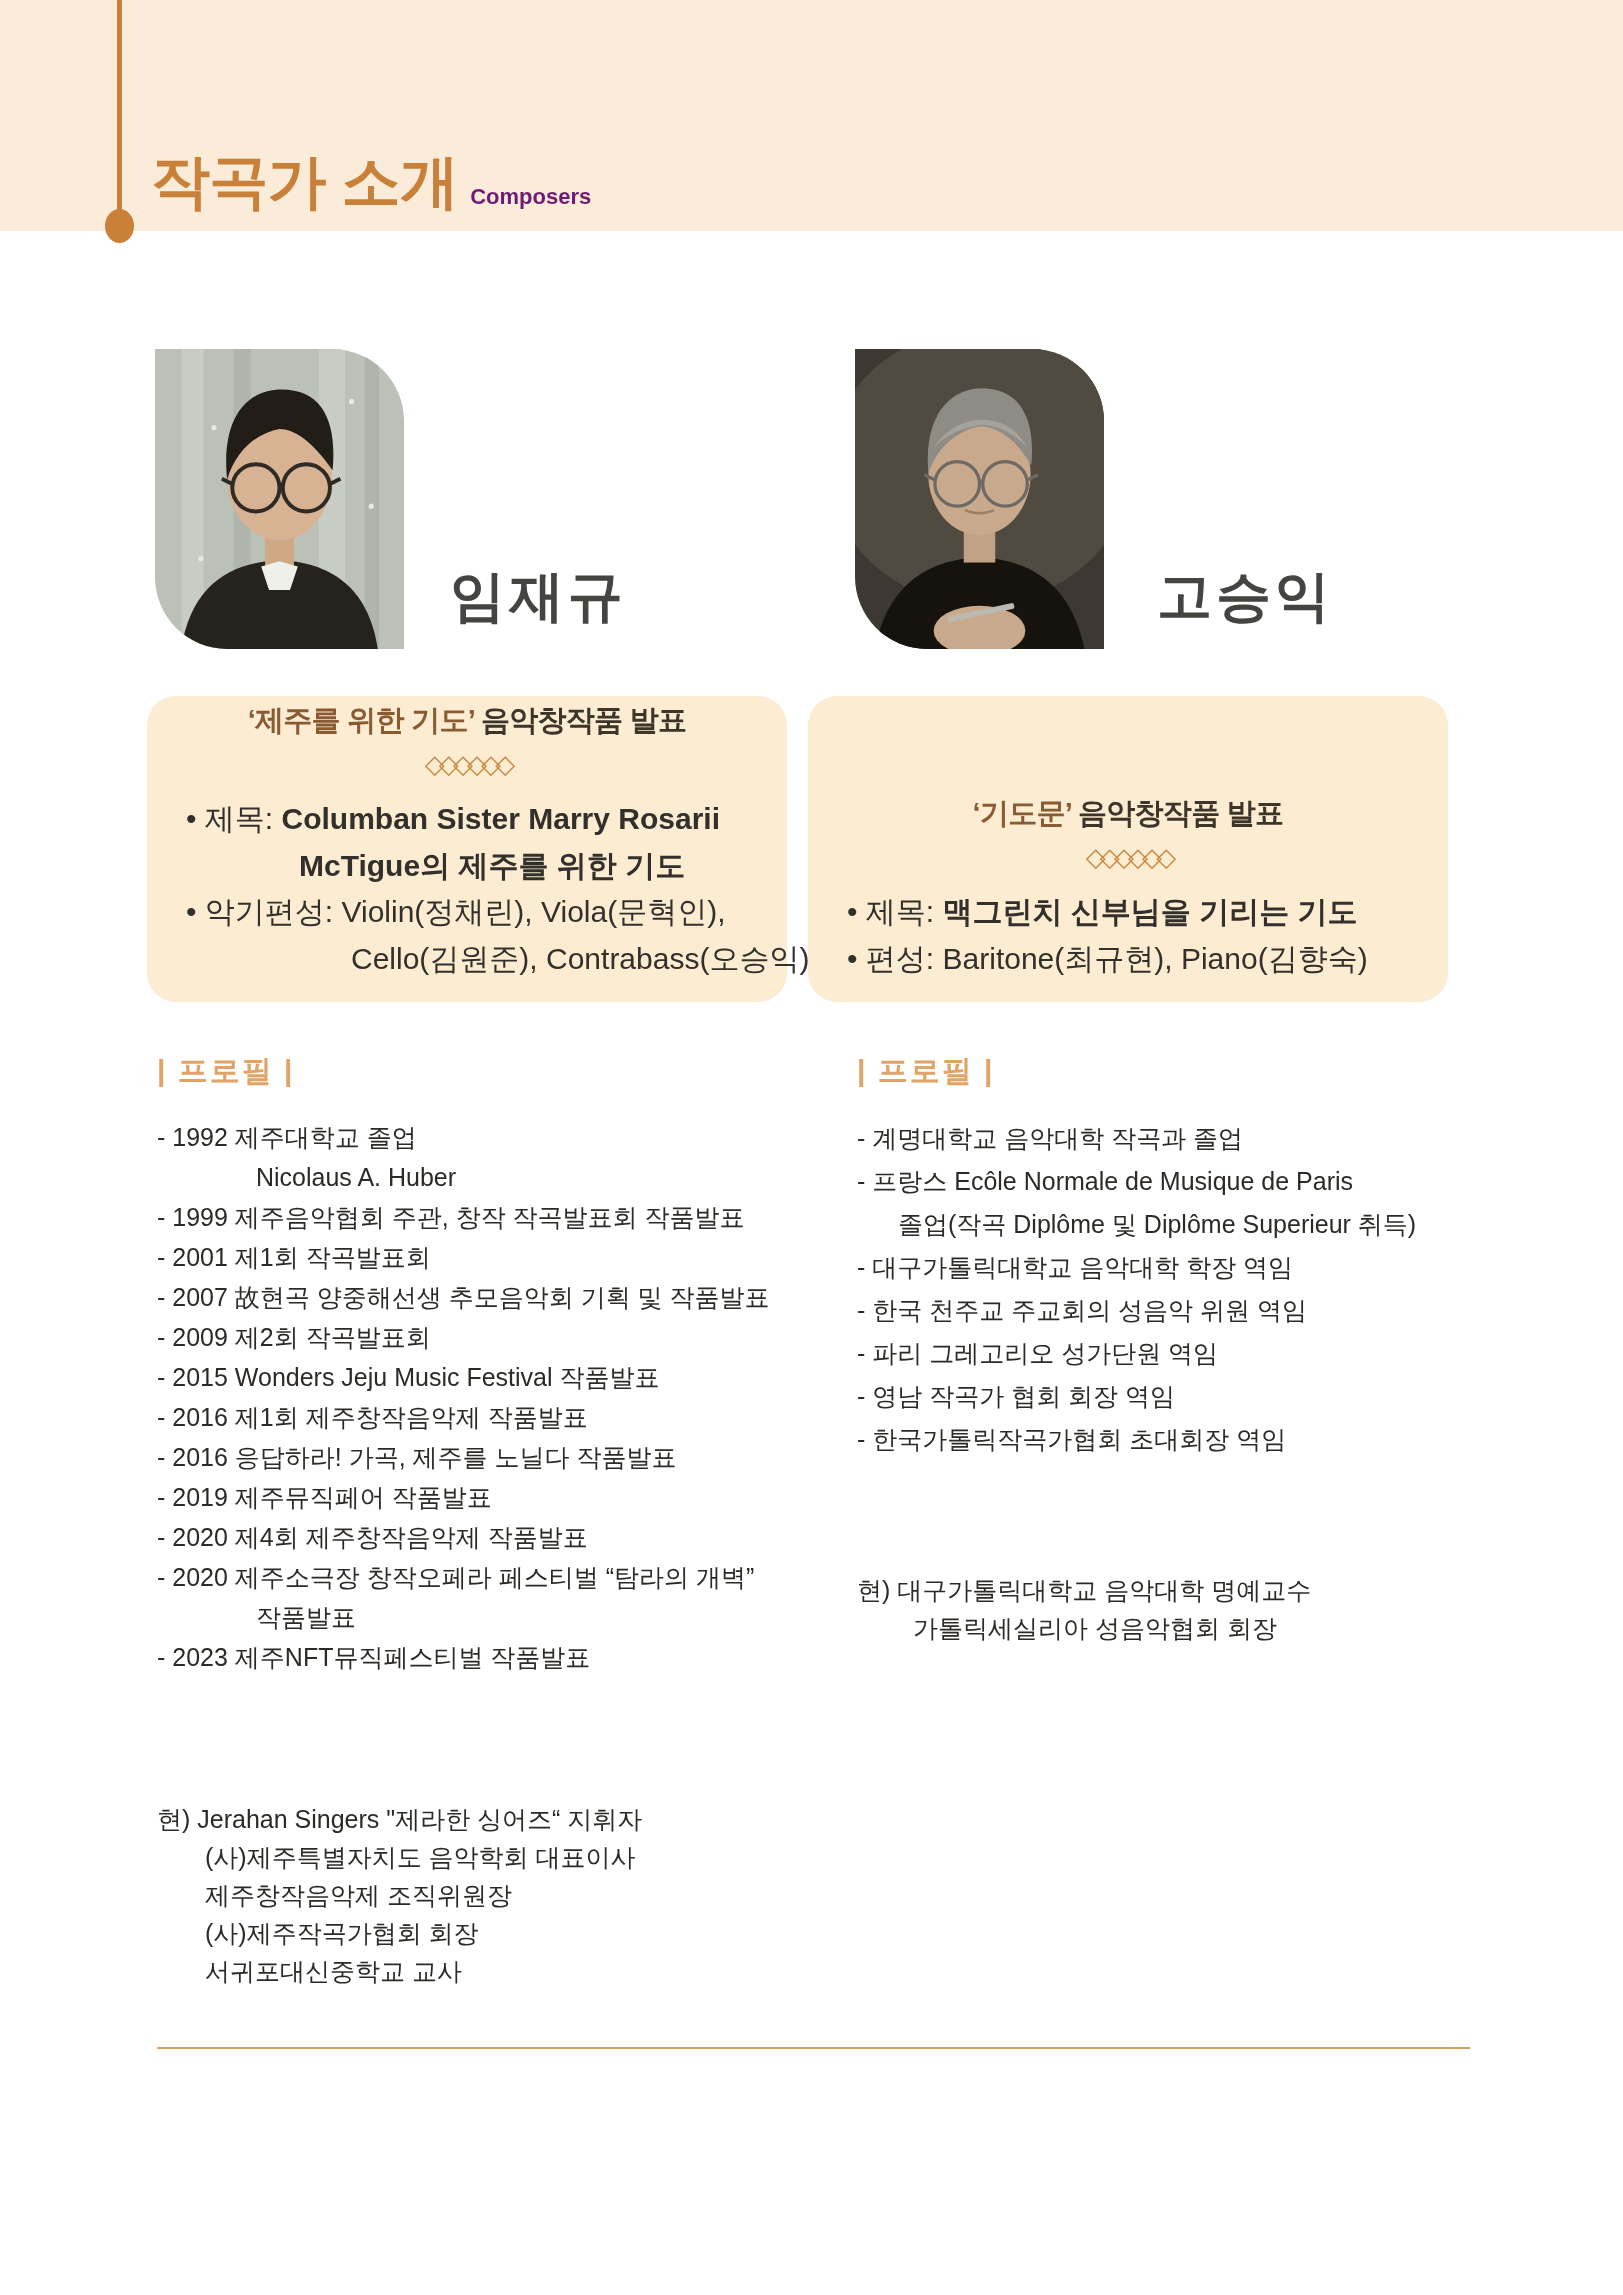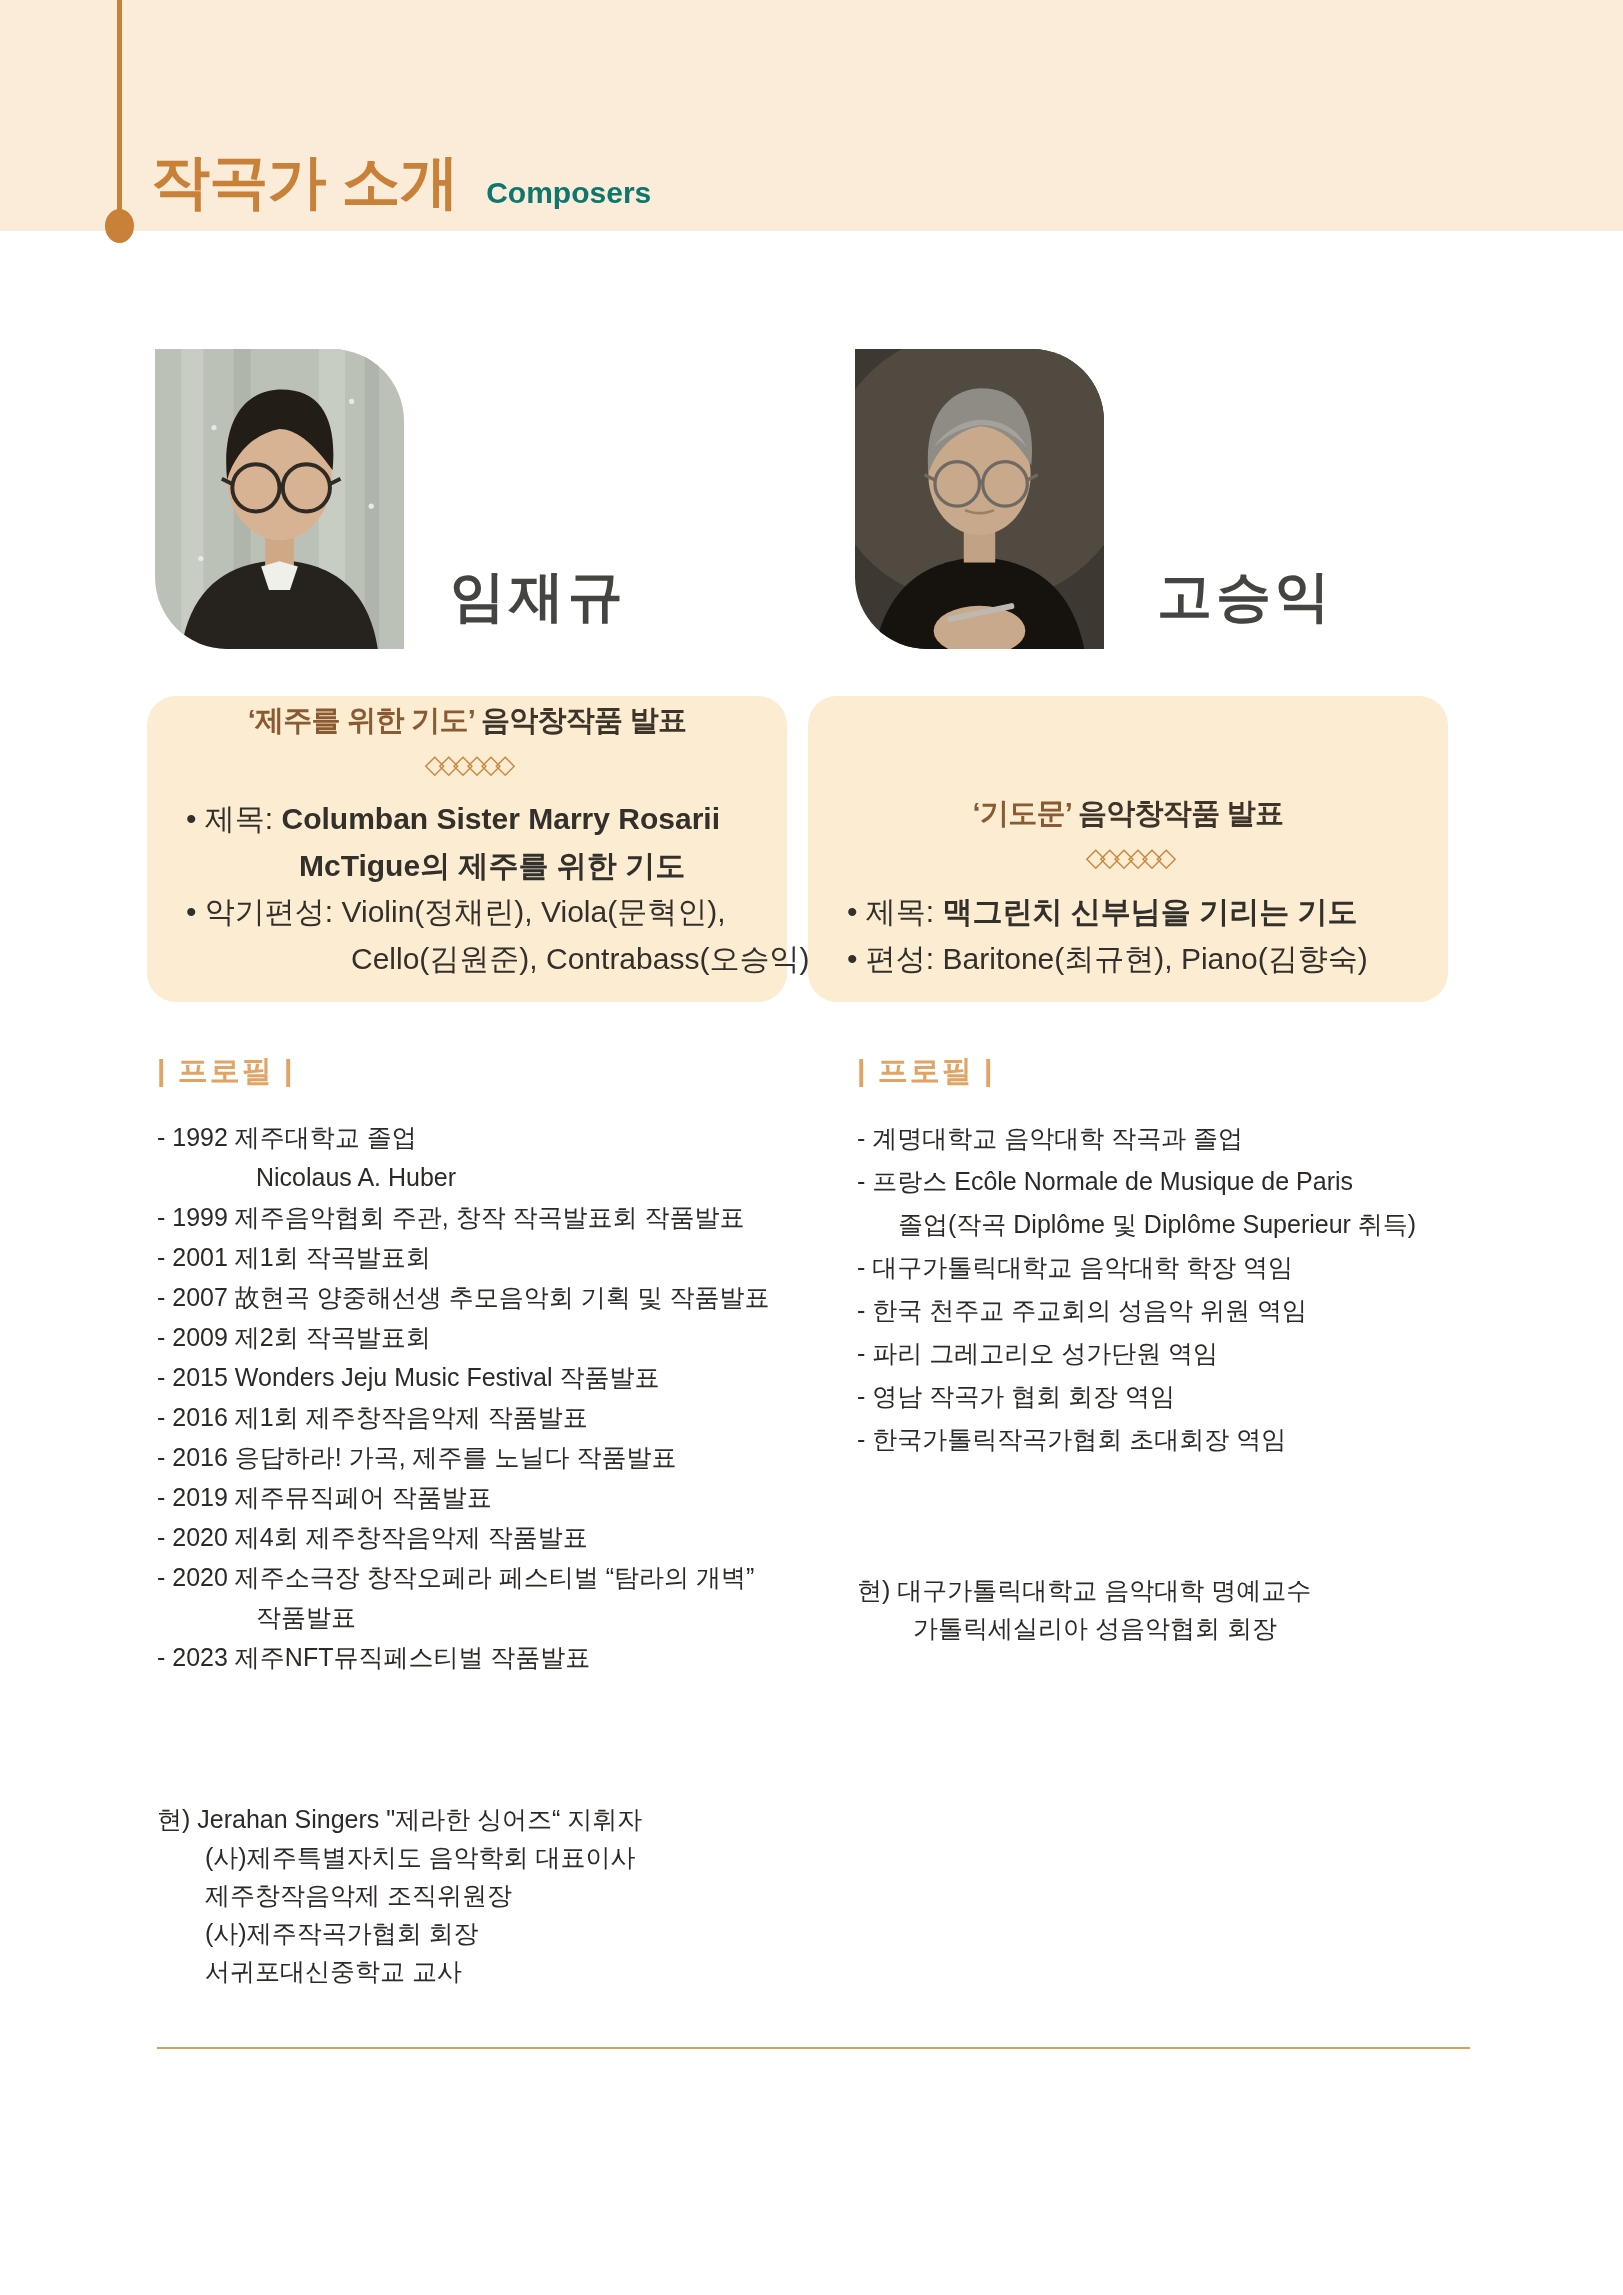--- a/index.html
+++ b/index.html
@@ -4,23 +4,23 @@
 <style>
   html,body{margin:0;padding:0;background:#ffffff;}
   .page{
     position:relative;width:1623px;height:2295px;background:#ffffff;overflow:hidden;
     font-family:"Liberation Sans", sans-serif;color:#2d2a26;
   }
   
   .band{position:absolute;left:0;top:0;width:1623px;height:231px;background:#faecd9;}
   .vline{position:absolute;left:117px;top:0;width:5.2px;height:216px;background:#c9813a;}
   .vdrop{position:absolute;left:105px;top:209px;width:29px;height:34px;border-radius:50%;background:#c9813a;}
-  .htitle{position:absolute;left:151px;top:153px;display:flex;align-items:flex-end;gap:28px;white-space:nowrap;}
+  .htitle{position:absolute;left:151px;top:153px;display:flex;align-items:flex-end;gap:12px;white-space:nowrap;}
   .htitle .ko{font-size:59px;font-weight:800;color:#c9813a;line-height:1;letter-spacing:-0.7px;}
-  .htitle .en{font-size:30px;font-weight:700;color:#0f766e;line-height:1;padding-bottom:3.9px;letter-spacing:0px;}
+  .htitle .en{font-size:22px;font-weight:700;color:#701a75;line-height:1;padding-bottom:3.9px;letter-spacing:0px;}
   
   .photo{position:absolute;width:249px;height:300px;border-radius:0 72px 0 72px;overflow:hidden;}
   .photo svg{display:block;width:100%;height:100%;}
   .photo1{left:155px;top:349px;}
   .photo2{left:855px;top:349px;}
   .pname{position:absolute;font-family:"DejaVu Serif", serif;font-weight:700;font-size:55px;line-height:1;color:#454441;letter-spacing:3.9px;white-space:nowrap;}
   .pname1{left:450px;top:568px;}
   .pname2{left:1157px;top:568px;}
   
   .wbox{

